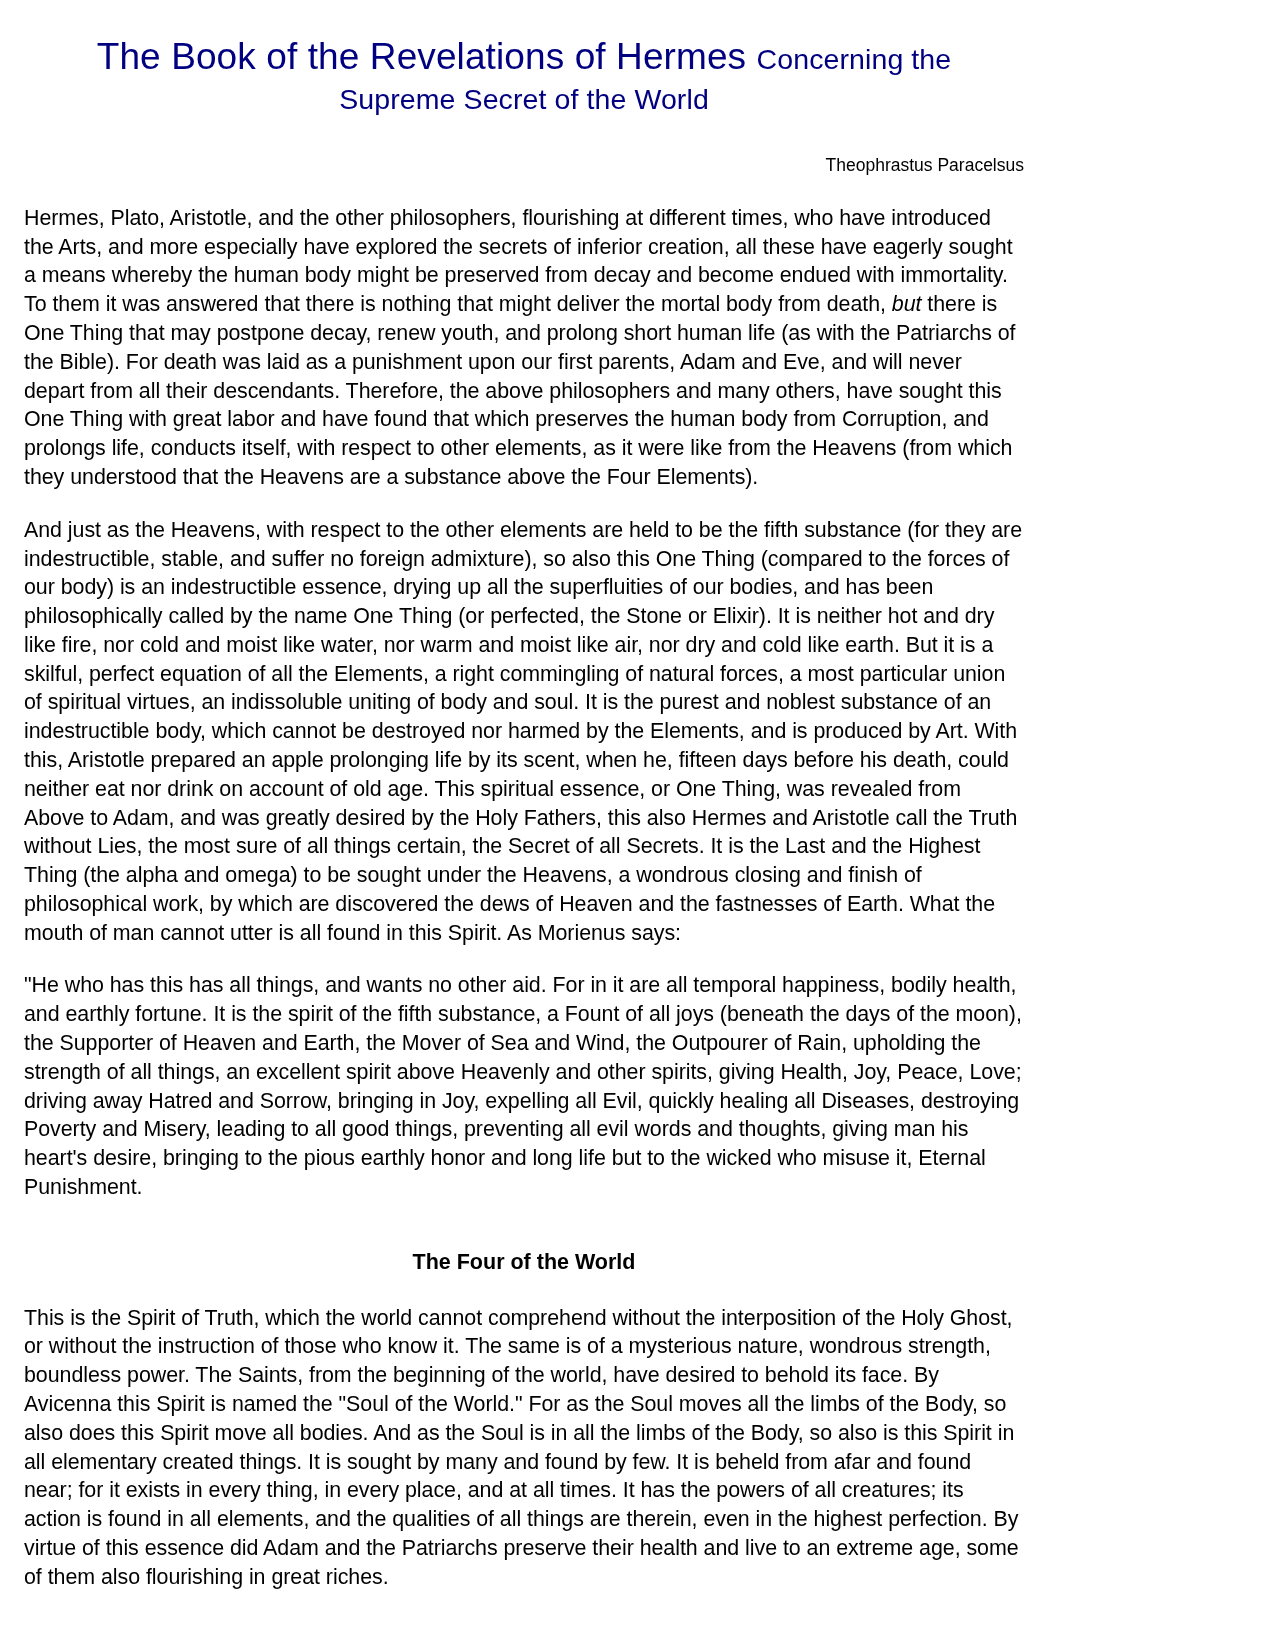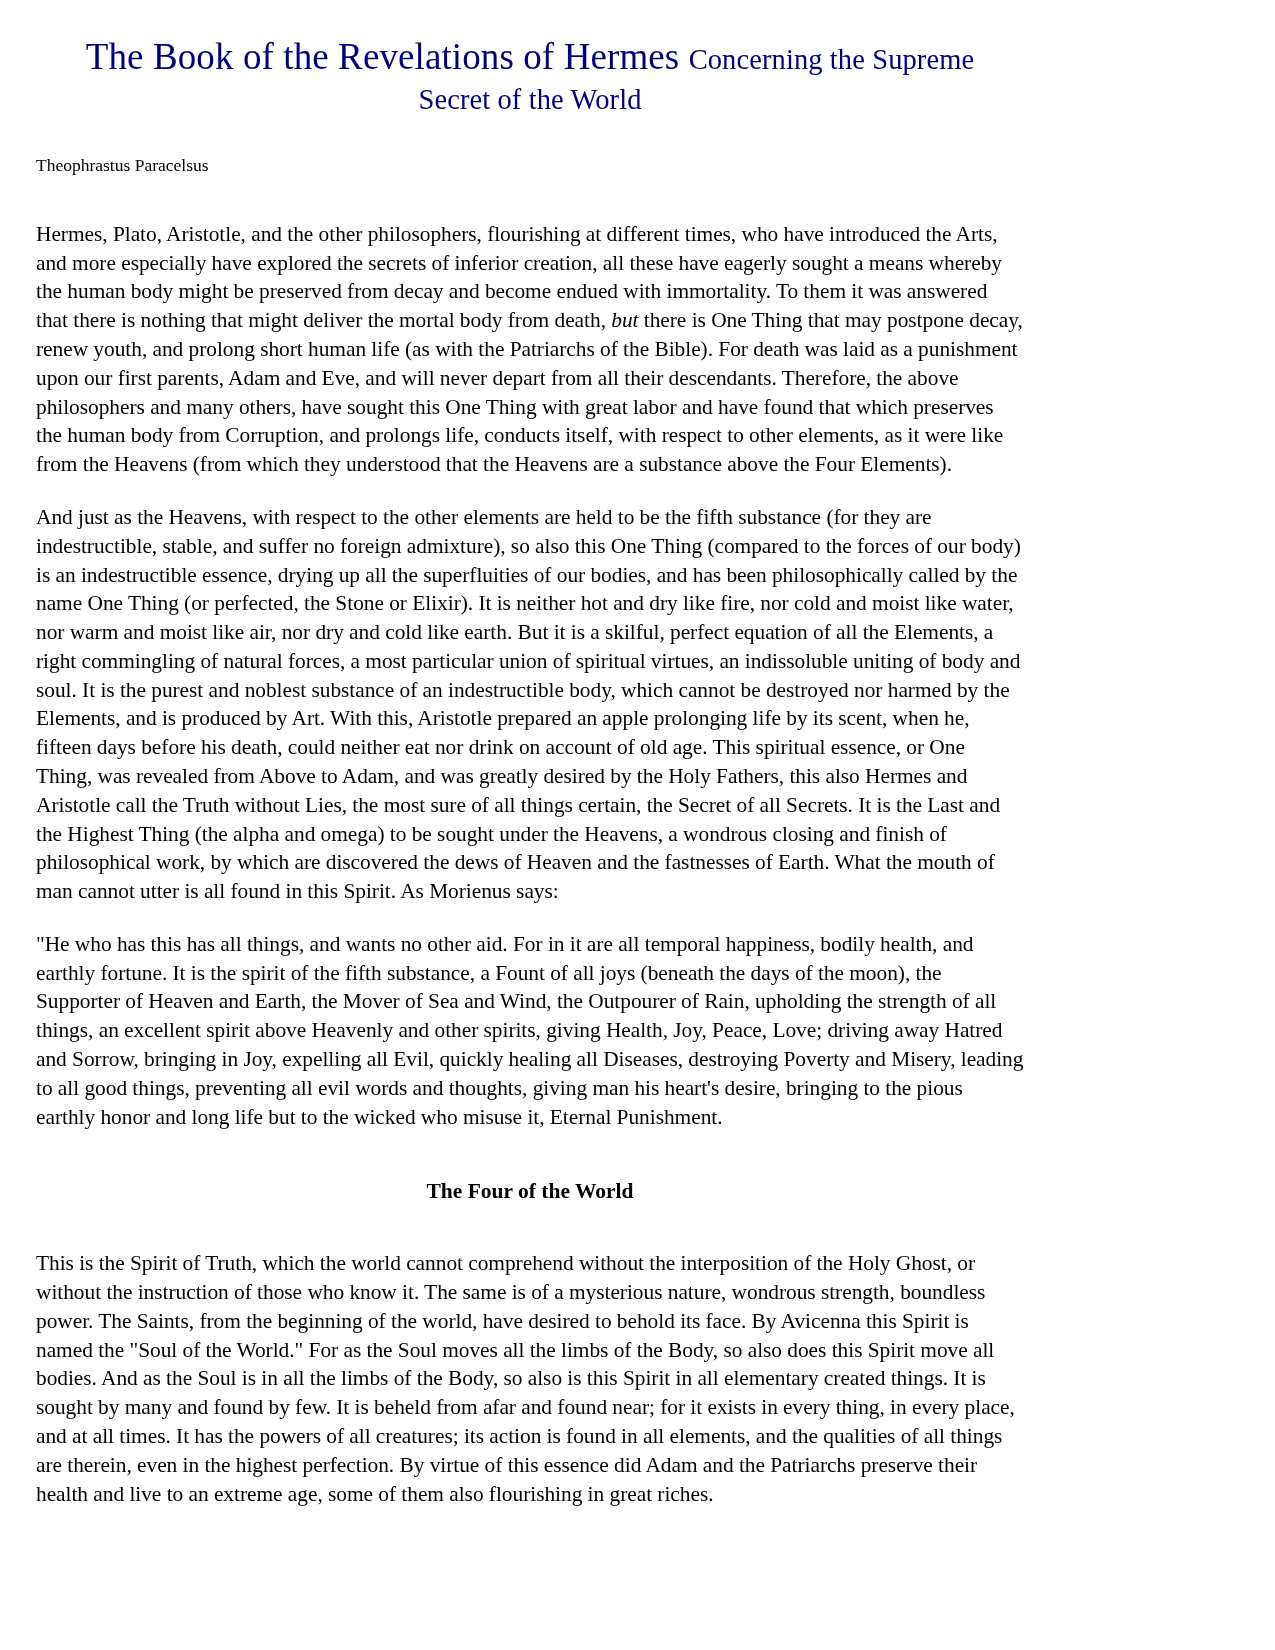--- a/index.html
+++ b/index.html
@@ -10,42 +10,41 @@
   body {
     width: 1275px;
     min-height: 1650px;
     font-family: "Liberation Sans", sans-serif;
     color: #000000;
     -webkit-font-smoothing: antialiased;
   }
   .page {
     width: 1104px;
     box-sizing: border-box;
-    padding: 34px 80px 40px 36px;
-    font-family: Liberation Serif, serif;
+    padding: 34px 80px 40px 24px;
   }
   .doc-title {
     margin: 0;
     text-align: center;
     font-weight: normal;
     line-height: 1.22;
     color: #000080;
     padding: 0 20px;
   }
   .title-main {
     font-size: 37px;
     letter-spacing: 0.1px;
   }
   .title-sub {
     font-size: 28.5px;
     letter-spacing: 0.1px;
   }
   .byline {
     margin: 36px 0 14px 0;
-    text-align: left;
+    text-align: right;
     font-size: 17.5px;
     color: #000000;
     font-weight: normal;
     line-height: 1.3;
   }
   .section-heading {
     margin: 47px 0 0 0;
     text-align: center;
     font-size: 21.5px;
     font-weight: bold;
@@ -54,21 +53,21 @@
   }
   .body-para {
     margin: 24px 0 0 0;
     font-size: 21.4px;
     line-height: 1.345;
     color: #000000;
     text-align: left;
     letter-spacing: -0.04px;
   }
   .body-para.first-after-heading {
-    margin-top: 43px;
+    margin-top: 27px;
   }
   em {
     font-style: italic;
   }
 </style>
 </head>
 <body>
 
 <div class="page">
 

